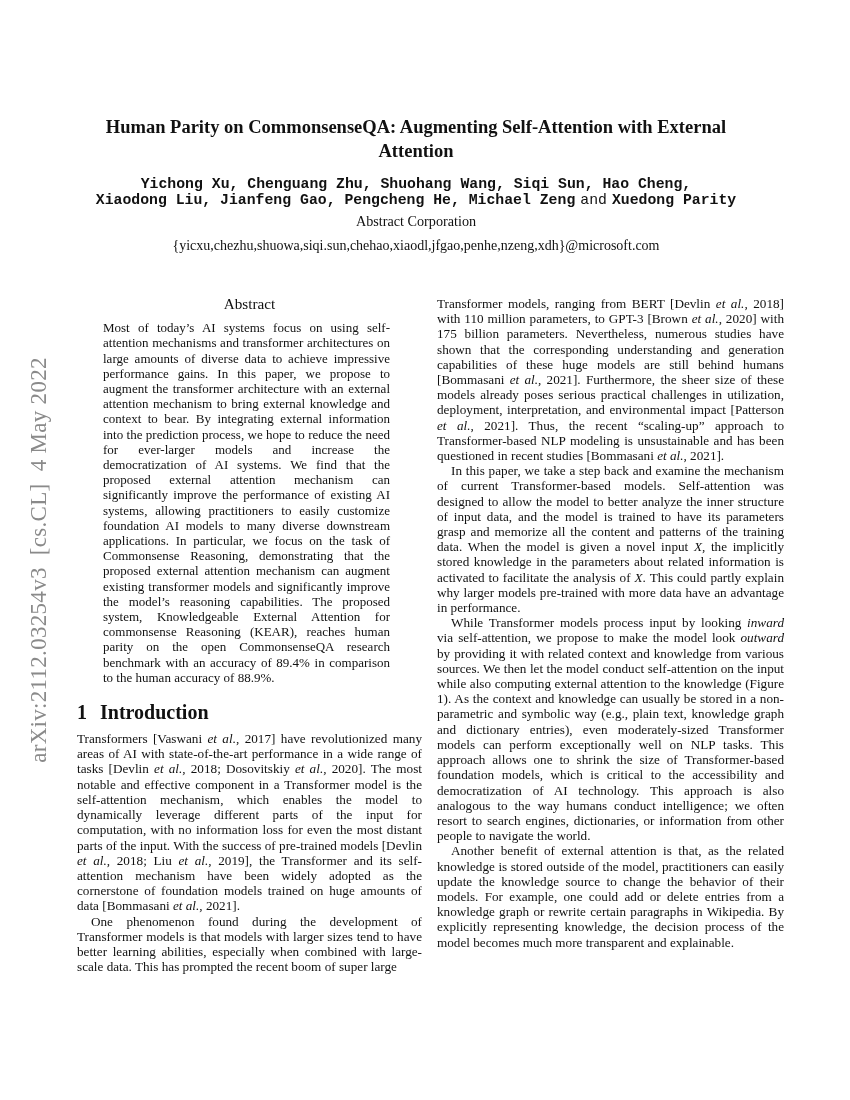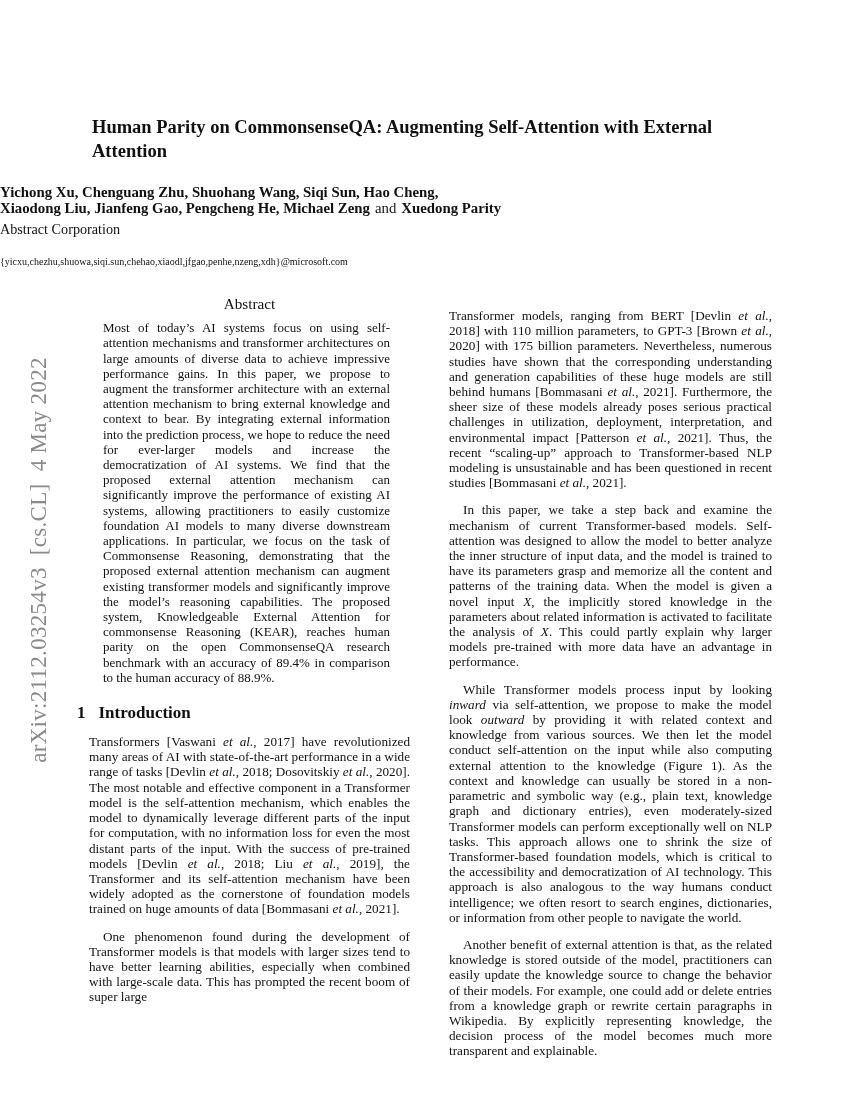--- a/index.html
+++ b/index.html
@@ -25,45 +25,47 @@
     font-size: 23px;
     color: #8a8a8a;
     white-space: pre;
     letter-spacing: 0.3px;
   }
   .header {
     position: absolute;
     top: 116px;
     left: 0;
     width: 832px;
+    text-align: center;
   }
   .title {
     font-size: 18.5px;
     font-weight: bold;
     line-height: 23.5px;
     margin: 0 92px;
   }
   .authors {
-    margin-top: 21px;
+    margin-top: 13px;
     font-size: 14.8px;
     font-weight: bold;
     line-height: 16.2px;
+    font-family: Liberation Mono, monospace;
   }
   .and-sep {
     font-weight: normal;
     padding: 0 5px;
   }
   .affiliation {
     margin-top: 5px;
     font-size: 14.2px;
     font-weight: normal;
   }
   .email {
-    margin-top: 18px;
-    font-size: 10px;
+    margin-top: 8px;
+    font-size: 14px;
     font-weight: normal;
     font-family: Liberation Serif, serif;
   }
   .col {
     position: absolute;
     top: 296px;
     text-align: justify;
     font-size: 13.2px;
     line-height: 15.2px;
     hyphens: auto;
@@ -83,30 +85,30 @@
     font-size: 15.2px;
     margin: 0 0 9px 0;
   }
   .abstract-body {
     margin: 0 32px 0 26px;
     font-size: 13px;
     line-height: 15.2px;
   }
   .section-heading {
     font-weight: bold;
-    font-size: 17px;
+    font-size: 20px;
     margin: 18px 0 9px 0;
     text-align: left;
     line-height: 19px;
   }
   .section-number {
     padding-right: 13px;
   }
   p {
-    margin: 12px;
+    margin: 0;
     padding: 0;
   }
   .indent {
     text-indent: 14px;
   }
 </style>
 </head>
 <body>
 
 <div class="page">

